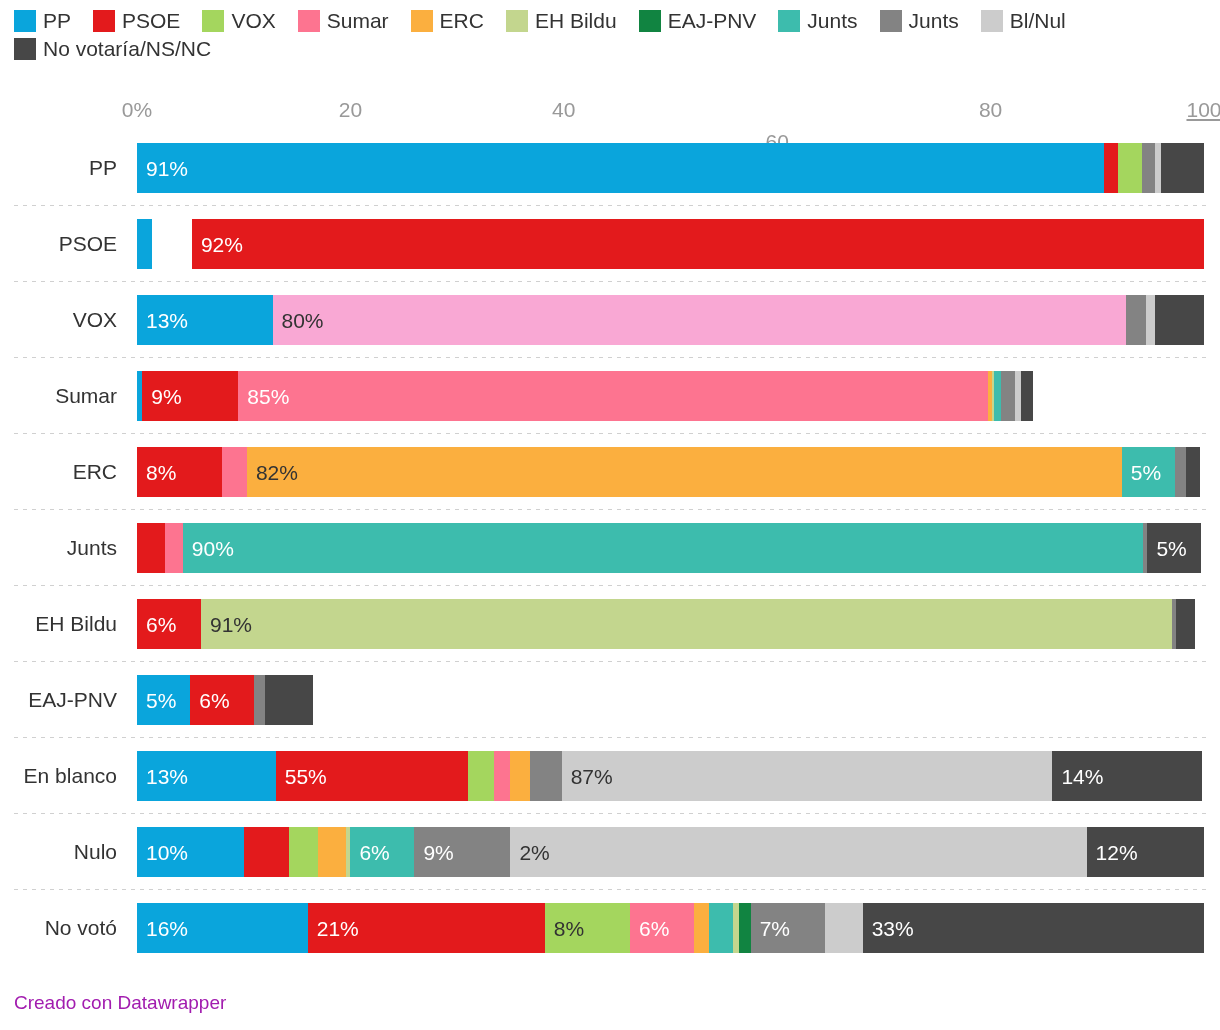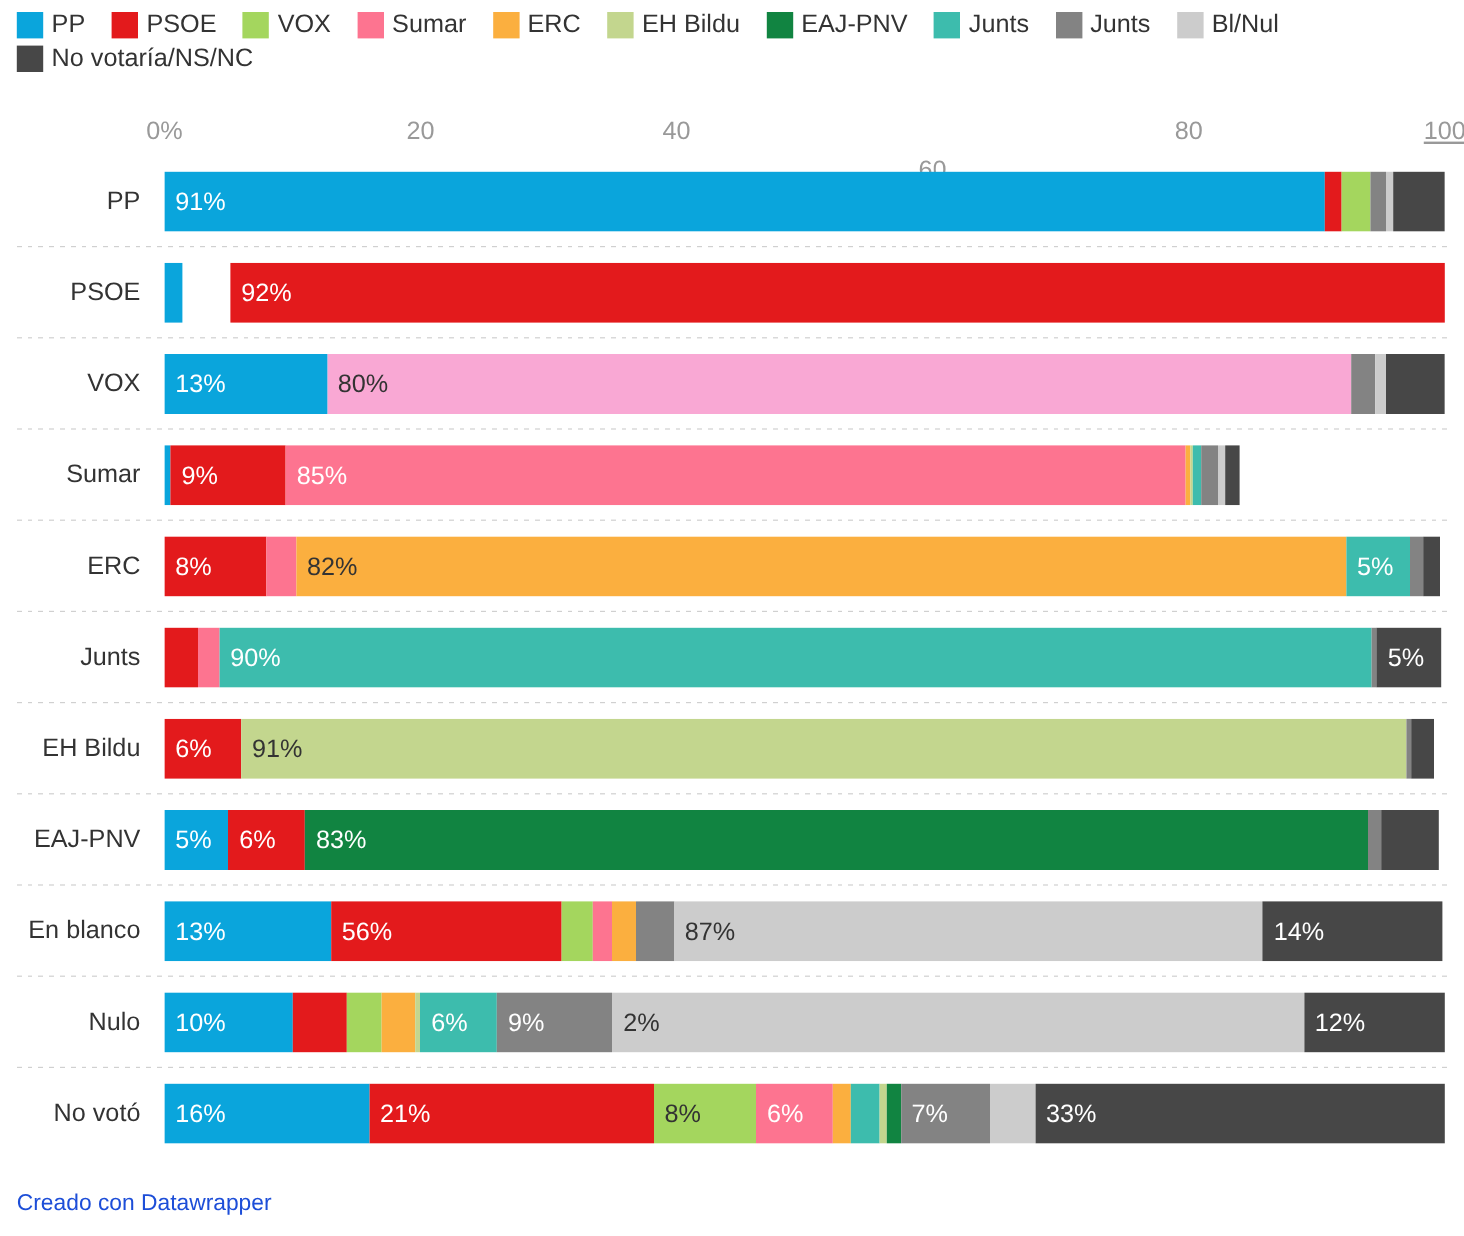--- a/index.html
+++ b/index.html
@@ -62,21 +62,21 @@
     display:flex;align-items:center;overflow:hidden;
   }
   .seg-label{
     font-size:21px;padding-left:9px;white-space:nowrap;line-height:1;
   }
   .seg-label.light{color:#ffffff;}
   .seg-label.dark{color:#333333;}
 
   
   .footer{
-    position:absolute;left:14px;top:992px;font-size:19px;color:#1d4ed8;
+    position:absolute;left:14px;top:992px;font-size:19px;color:#a21caf;
   }
 </style>
 </head>
 <body>
 
 <div class="chart-root">
 
   <div class="legend">
       <div class="legend-item">
         <span class="legend-swatch" style="background: rgb(10, 165, 220);"></span>
@@ -257,36 +257,33 @@
         <div class="row">
           <div class="row-sep"></div>
           <div class="row-label">EAJ-PNV</div>
           <div class="bar">
             <div class="seg" style="width: 53.35px; background: rgb(10, 165, 220);">
               <span class="seg-label light">5%</span>
             </div>
             <div class="seg" style="width: 64.02px; background: rgb(227, 26, 28);">
               <span class="seg-label light">6%</span>
             </div>
-            <div class="seg" style="width: 885.61px; background: rgb(17, 132, 65);">
-              <span class="seg-label light">83%</span>
-            </div>
             <div class="seg" style="width: 10.67px; background: rgb(131, 131, 131);"></div>
             <div class="seg" style="width: 48.015px; background: rgb(71, 71, 71);"></div>
           </div>
         </div>
         <div class="row">
           <div class="row-sep"></div>
           <div class="row-label">En blanco</div>
           <div class="bar">
             <div class="seg" style="width: 138.71px; background: rgb(10, 165, 220);">
               <span class="seg-label light">13%</span>
             </div>
             <div class="seg" style="width: 192.06px; background: rgb(227, 26, 28);">
-              <span class="seg-label light">56%</span>
+              <span class="seg-label light">55%</span>
             </div>
             <div class="seg" style="width: 26.675px; background: rgb(164, 214, 94);"></div>
             <div class="seg" style="width: 16.005px; background: rgb(253, 116, 144);"></div>
             <div class="seg" style="width: 19.206px; background: rgb(251, 175, 63);"></div>
             <div class="seg" style="width: 32.01px; background: rgb(131, 131, 131);"></div>
             <div class="seg" style="width: 490.82px; background: rgb(204, 204, 204);">
               <span class="seg-label dark">87%</span>
             </div>
             <div class="seg" style="width: 149.38px; background: rgb(71, 71, 71);">
               <span class="seg-label light">14%</span>

